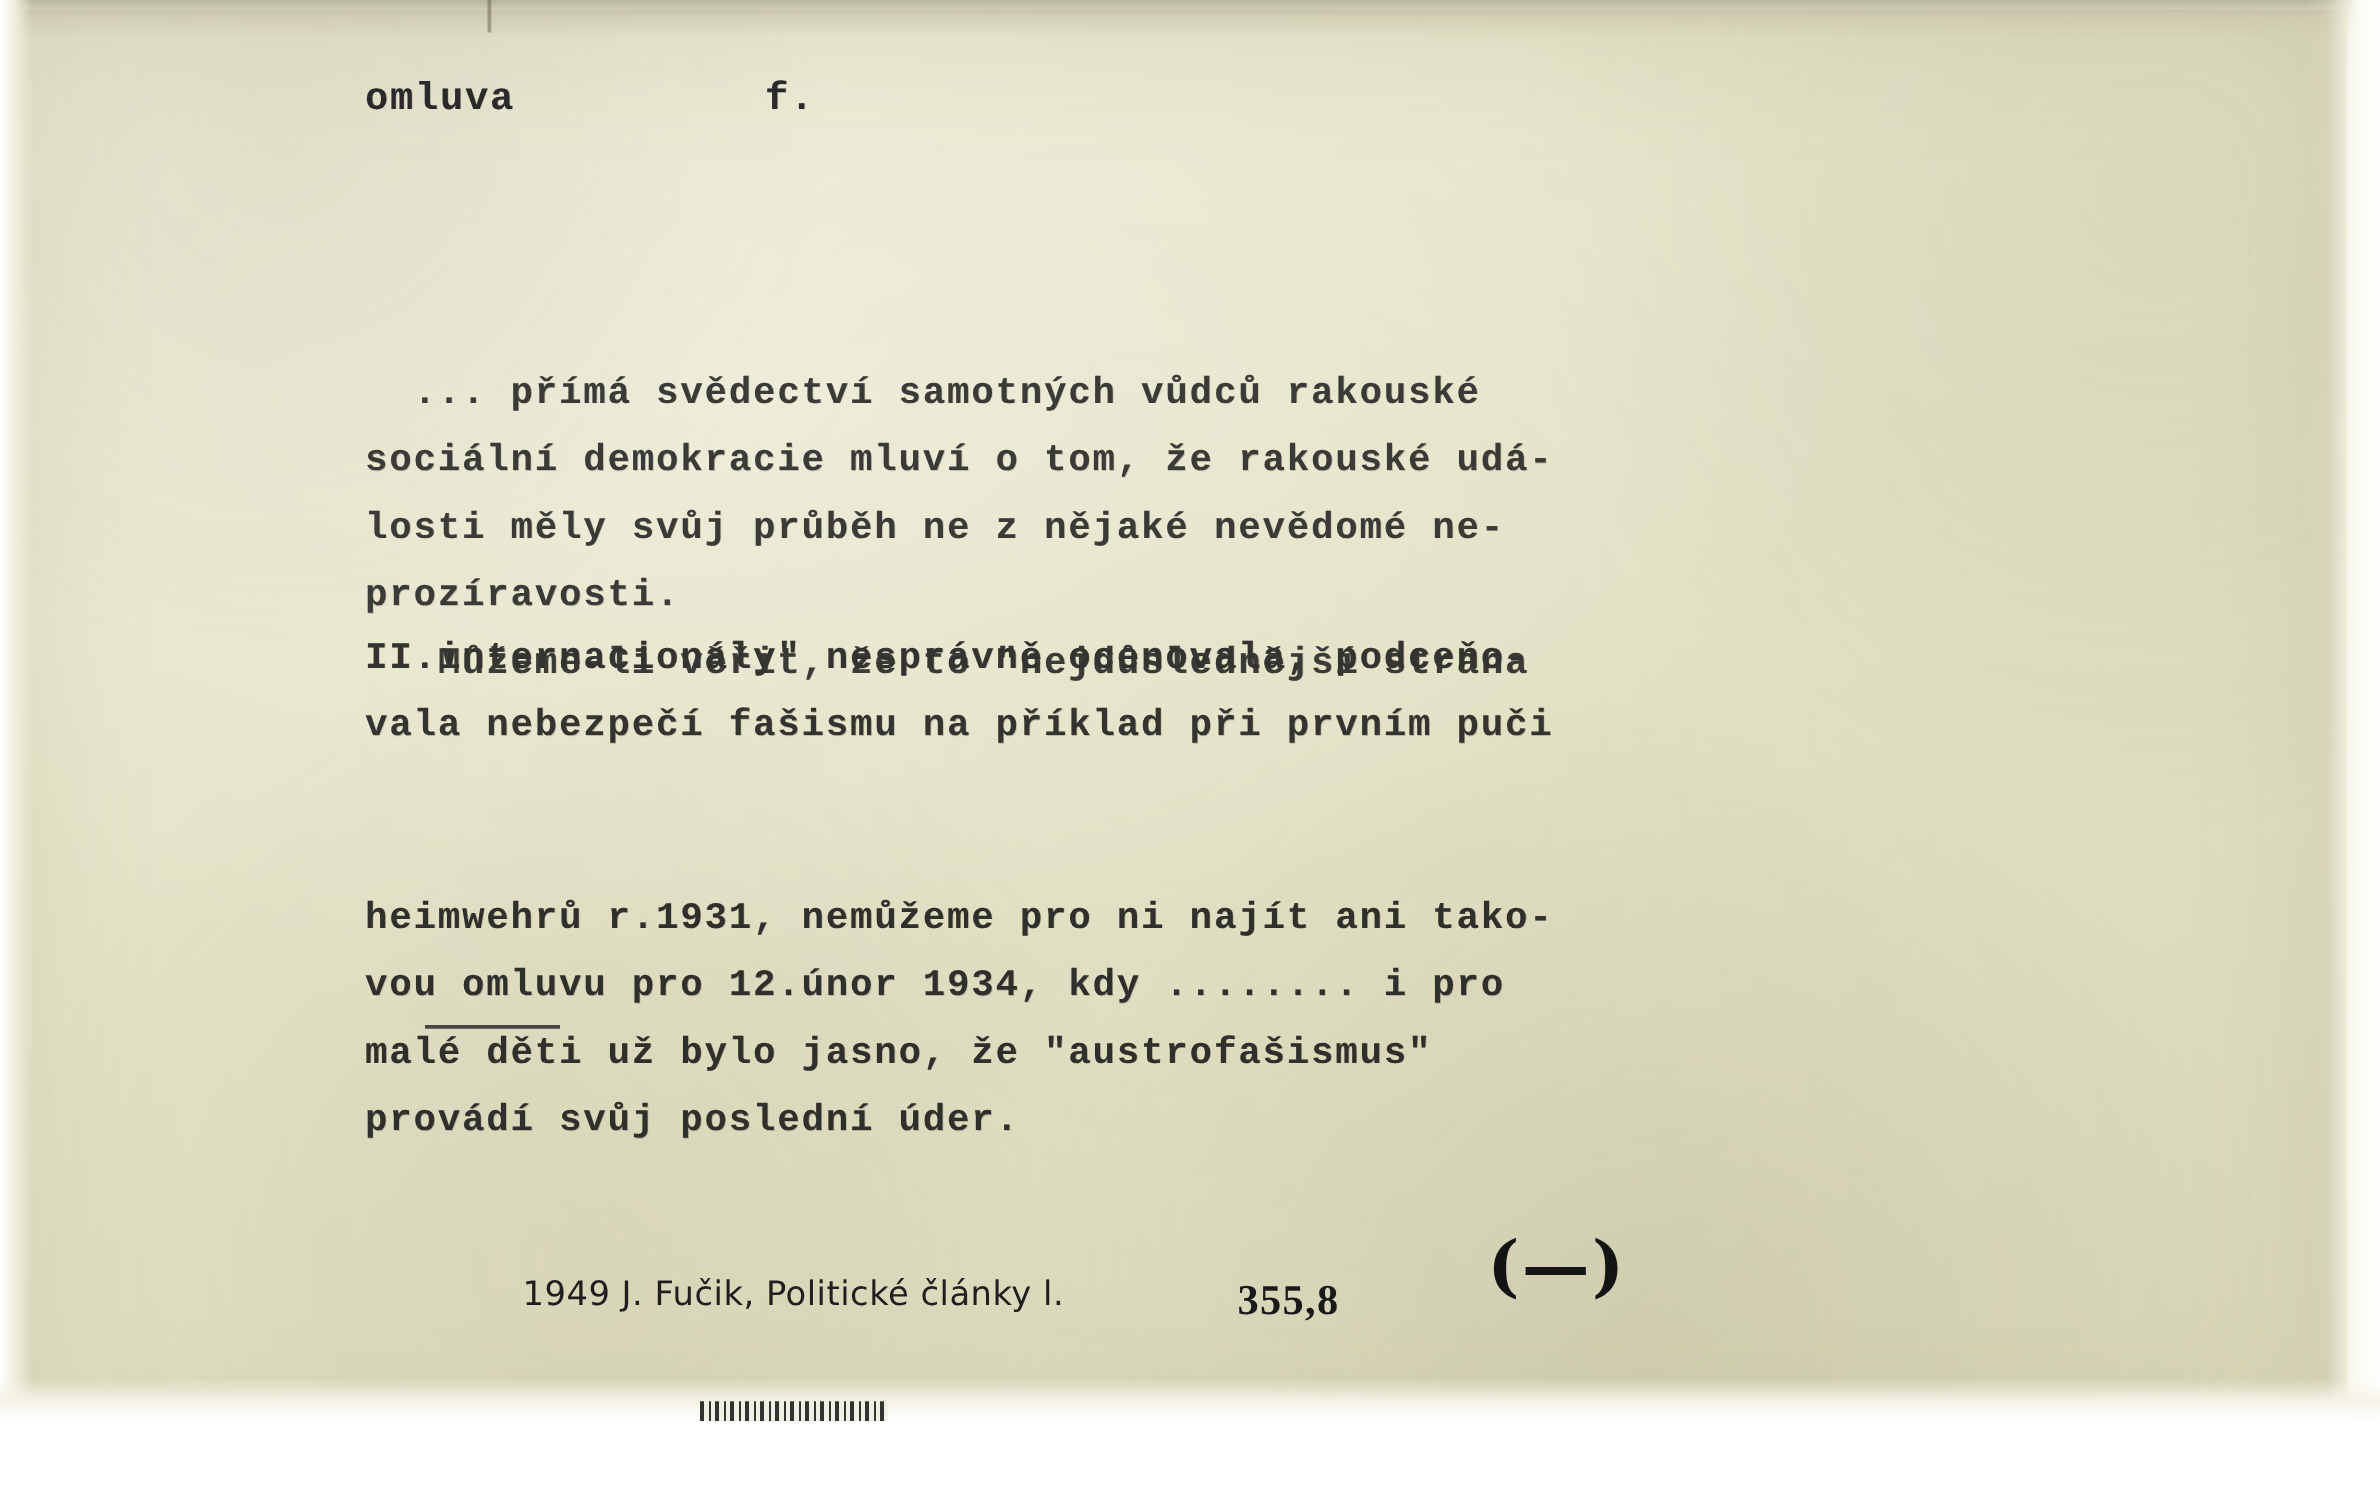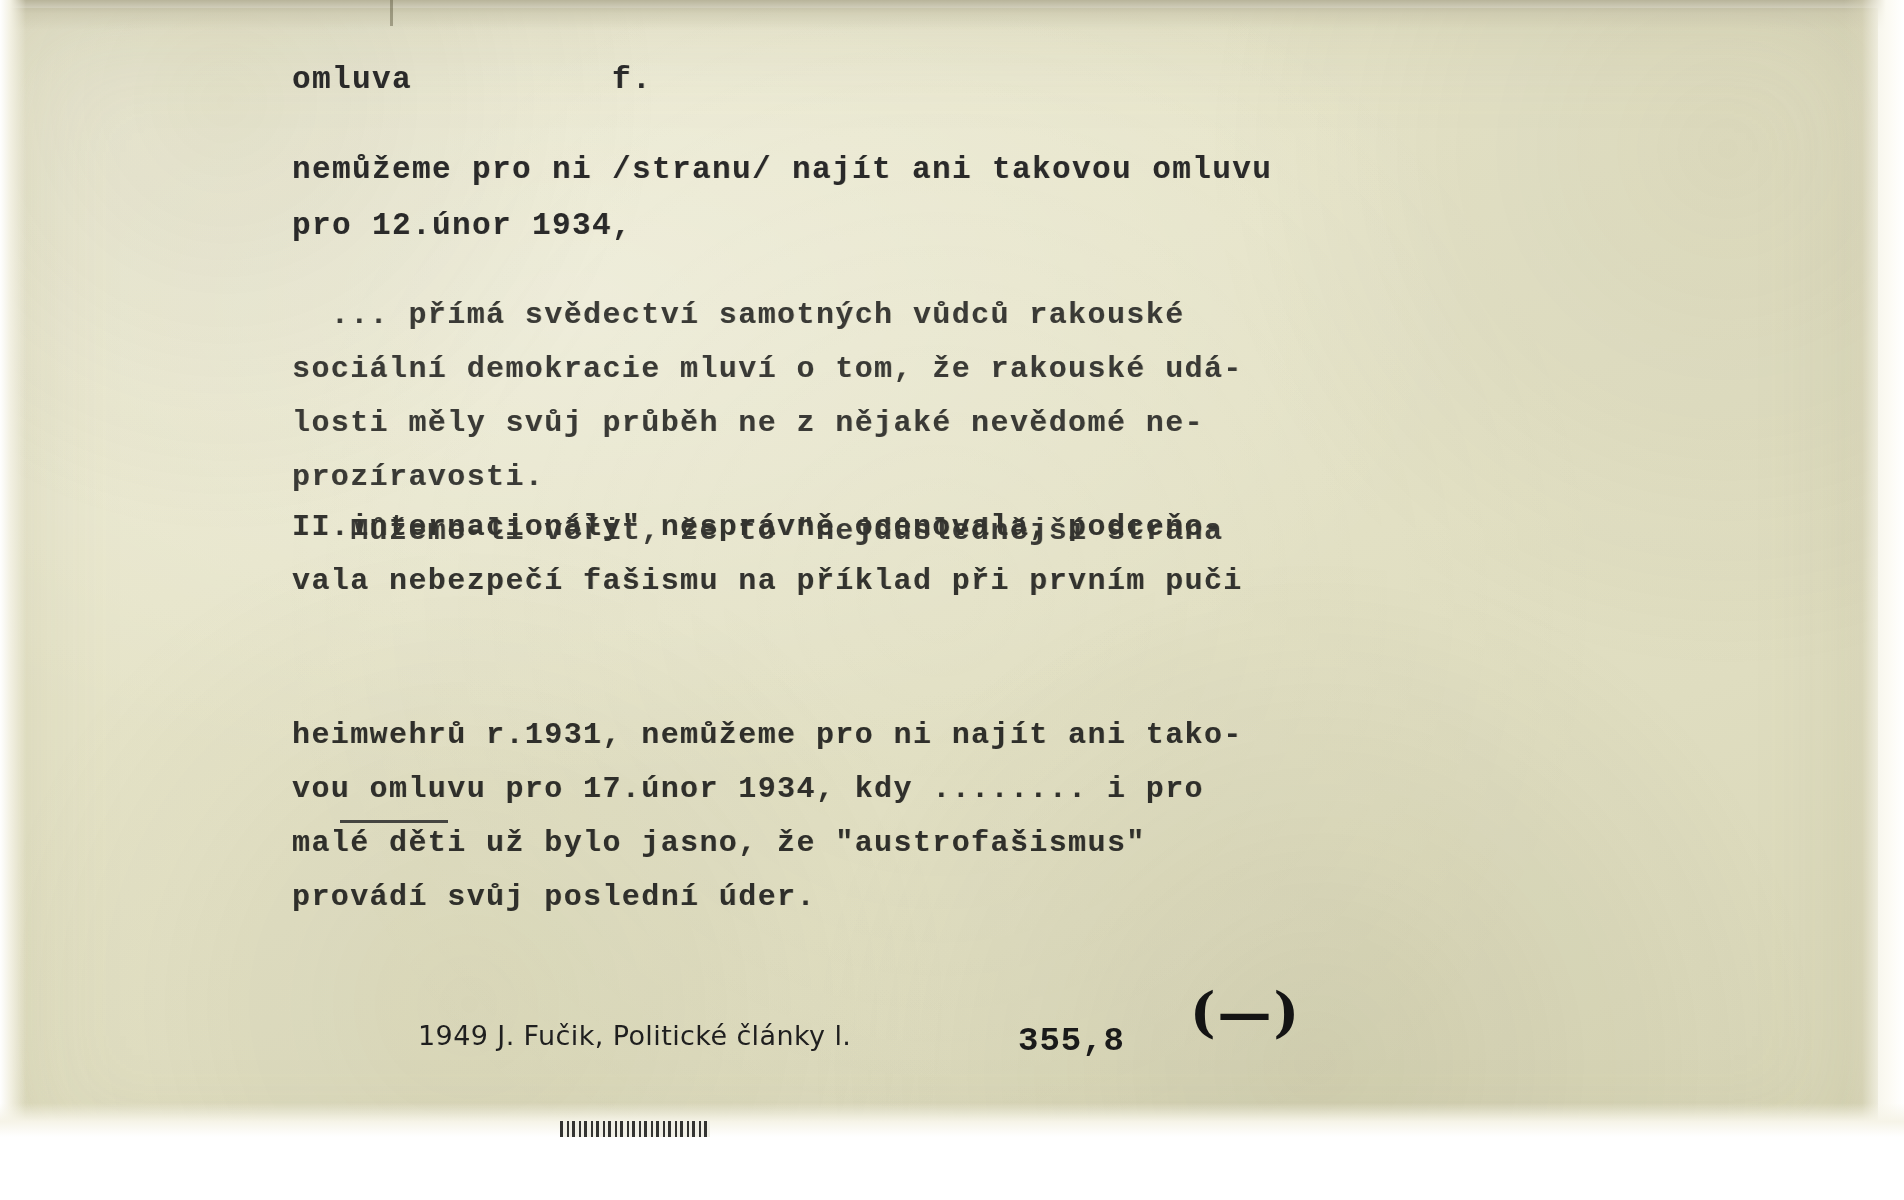--- a/index.html
+++ b/index.html
@@ -105,27 +105,26 @@
     font-family: "DejaVu Sans", sans-serif;
     font-size: 27px;
     color: #1f1f1f;
     letter-spacing: 0.4px;
     white-space: pre;
   }
   .footer-num {
     position: absolute;
     left: 990px;
     top: 1022px;
-    font-family: Liberation Mono, monospace;
+    font-family: Liberation Serif, serif;
     font-weight: 700;
     font-size: 34px;
     color: #1a1a1a;
     letter-spacing: 1px;
     white-space: pre;
-    margin-left: 28px;
   }
   .footer-mark {
     position: absolute;
     left: 1190px;
     top: 980px;
     font-family: "DejaVu Serif", serif;
     font-size: 54px;
     font-weight: 700;
     color: #141414;
     letter-spacing: 2px;
@@ -149,31 +148,29 @@
   </div>
 
   <div class="edge-top"></div>
   <div class="fold-crease"></div>
   <div class="edge-left"></div>
   <div class="edge-right"></div>
   <div class="edge-bottom"></div>
   <div class="barcode"></div>
 
   <div class="typed blk-title">omluva          f.</div>
-  <div class="typed blk-lead">nemůžeme pro ni /stranu/ najít ani takovou omluvu
-pro 12.únor 1934,</div>
   <div class="typed blk-quote1">  ... přímá svědectví samotných vůdců rakouské
 sociální demokracie mluví o tom, že rakouské udá-
 losti měly svůj průběh ne z nějaké nevědomé ne-
 prozíravosti.
    Můžeme-li věřit, že to "nejdůslednější strana</div>
   <div class="typed blk-quote2">II.internacionály" nesprávně ocenovala, podceňo-
 vala nebezpečí fašismu na příklad při prvním puči</div>
   <div class="typed blk-quote3">heimwehrů r.1931, nemůžeme pro ni najít ani tako-
-vou omluvu pro 17.únor 1934, kdy ........ i pro
+vou omluvu pro 12.únor 1934, kdy ........ i pro
 malé děti už bylo jasno, že "austrofašismus"
 provádí svůj poslední úder.</div>
 
   <div class="underline-word"></div>
 
   <div class="footer-ref">1949 J. Fučik, Politické články l.</div>
   <div class="footer-num">355,8</div>
   <div class="footer-mark">(—)</div>
 
 </div>

